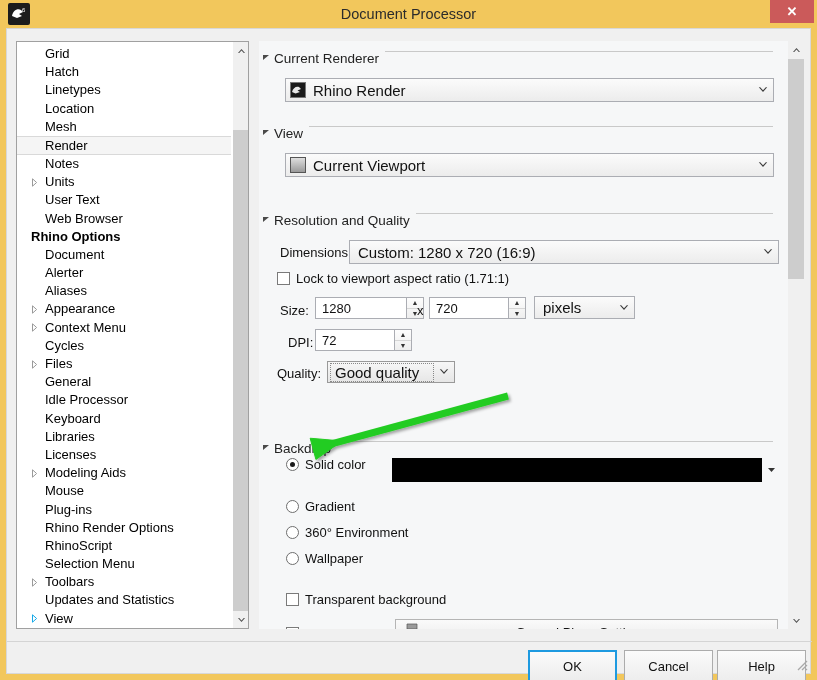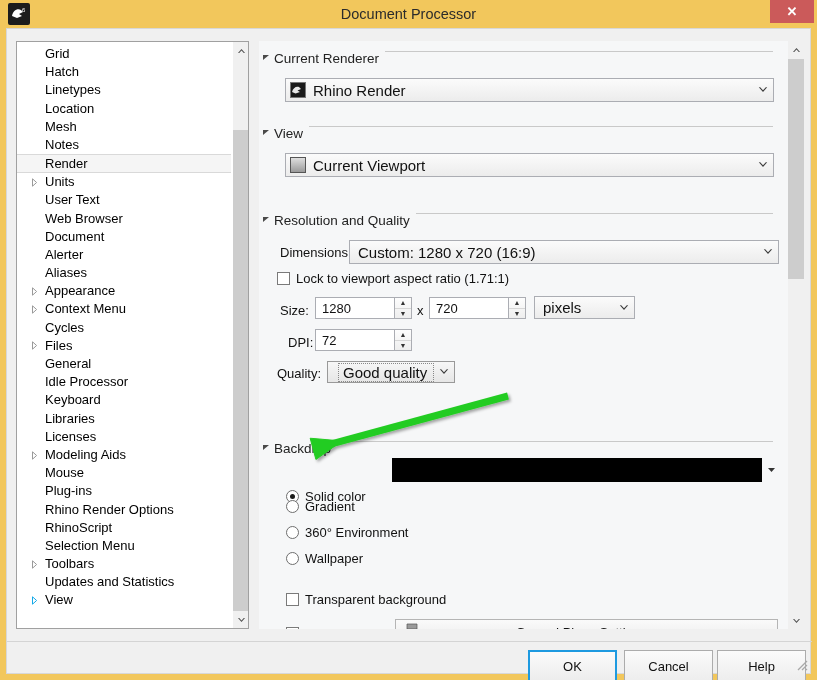--- a/index.html
+++ b/index.html
@@ -229,29 +229,30 @@
 
 <div id="dialog">
 
   <div id="tree-panel">
     <div id="tree-list">
         <div class="tree-item"><span>Grid</span></div>
         <div class="tree-item"><span>Hatch</span></div>
         <div class="tree-item"><span>Linetypes</span></div>
         <div class="tree-item"><span>Location</span></div>
         <div class="tree-item"><span>Mesh</span></div>
+        <div class="tree-item selected"><span>Render</span></div>
         <div class="tree-item"><span>Notes</span></div>
-        <div class="tree-item selected"><span>Render</span></div>
         <div class="tree-item"><span class="tree-arrow">
             <svg width="7" height="9" viewBox="0 0 7 9">
               <path d="M1.5 0.8 L5.6 4.5 L1.5 8.2 Z" fill="none" stroke="#9a9a9a" stroke-width="1"></path>
             </svg>
           </span><span>Units</span></div>
         <div class="tree-item"><span>User Text</span></div>
         <div class="tree-item"><span>Web Browser</span></div>
+        <div class="tree-item group"><span>Rhino Options</span></div>
         <div class="tree-item"><span>Document</span></div>
         <div class="tree-item"><span>Alerter</span></div>
         <div class="tree-item"><span>Aliases</span></div>
         <div class="tree-item"><span class="tree-arrow">
             <svg width="7" height="9" viewBox="0 0 7 9">
               <path d="M1.5 0.8 L5.6 4.5 L1.5 8.2 Z" fill="none" stroke="#9a9a9a" stroke-width="1"></path>
             </svg>
           </span><span>Appearance</span></div>
         <div class="tree-item"><span class="tree-arrow">
             <svg width="7" height="9" viewBox="0 0 7 9">
@@ -371,21 +372,21 @@
             </svg>
         </span>
       </div>
 
       <div class="cb-row" style="left:18px;top:230px;justify-content:space-between;">
         <span class="cbox"></span>
         <span class="cb-label">Lock to viewport aspect ratio (1.71:1)</span>
       </div>
 
       <span class="lbl" style="left:21px;top:262px;">Size:</span>
-      <div class="spin" style="left:56px;top:256px;width:97px;">
+      <div class="spin" style="left:56px;top:256px;width:109px;">
         <span class="spin-val">1280</span>
         <span class="spin-btns">
           <div>▲</div>
           <div>▼</div>
         </span>
       </div>
       <span class="lbl" style="left:158px;top:262px;">x</span>
       <div class="spin" style="left:170px;top:256px;width:97px;">
         <span class="spin-val">720</span>
         <span class="spin-btns">
@@ -406,39 +407,39 @@
       <div class="spin" style="left:56px;top:288px;width:97px;">
         <span class="spin-val">72</span>
         <span class="spin-btns">
           <div>▲</div>
           <div>▼</div>
         </span>
       </div>
 
       <span class="lbl" style="left:18px;top:325px;">Quality:</span>
       <div class="combo plain" style="left:68px;top:320px;width:128px;height:22px;border:1px solid #999;background:linear-gradient(#f7f7f7,#e6e6e6);">
-        <span class="combo-text" style="border:1px dotted #888;margin-left:10px;padding-left:4px;">Good quality</span>
+        <span class="combo-text" style="border:1px dotted #888;margin-left:2px;padding-left:4px;">Good quality</span>
         <span class="combo-arrow">
           <svg width="10" height="7" viewBox="0 0 10 7">
               <path d="M5 6 L0.8 1.2 L2.2 1.2 L5 4.2 L7.8 1.2 L9.2 1.2 Z" fill="#3a3a3a"></path>
             </svg>
         </span>
       </div>
 
       <div class="grp-header" style="top:400px;">
         <span class="grp-tri">
           <svg width="8" height="8" viewBox="0 0 8 8">
               <path d="M1 2 L7 2 L1 7 Z" fill="#4a4a4a"></path>
             </svg>
         </span>
         <span class="grp-title">Backdrop</span>
         <span class="grp-rule"></span>
       </div>
 
-      <div class="cb-row" style="left:27px;top:448px;text-align:center;">
+      <div class="cb-row" style="left:27px;top:416px;text-align:center;">
         <span class="radio checked"></span>
         <span class="cb-label">Solid color</span>
       </div>
       <div class="cb-row" style="left:27px;top:458px;">
         <span class="radio"></span>
         <span class="cb-label">Gradient</span>
       </div>
       <div class="cb-row" style="left:27px;top:484px;">
         <span class="radio"></span>
         <span class="cb-label">360° Environment</span>

